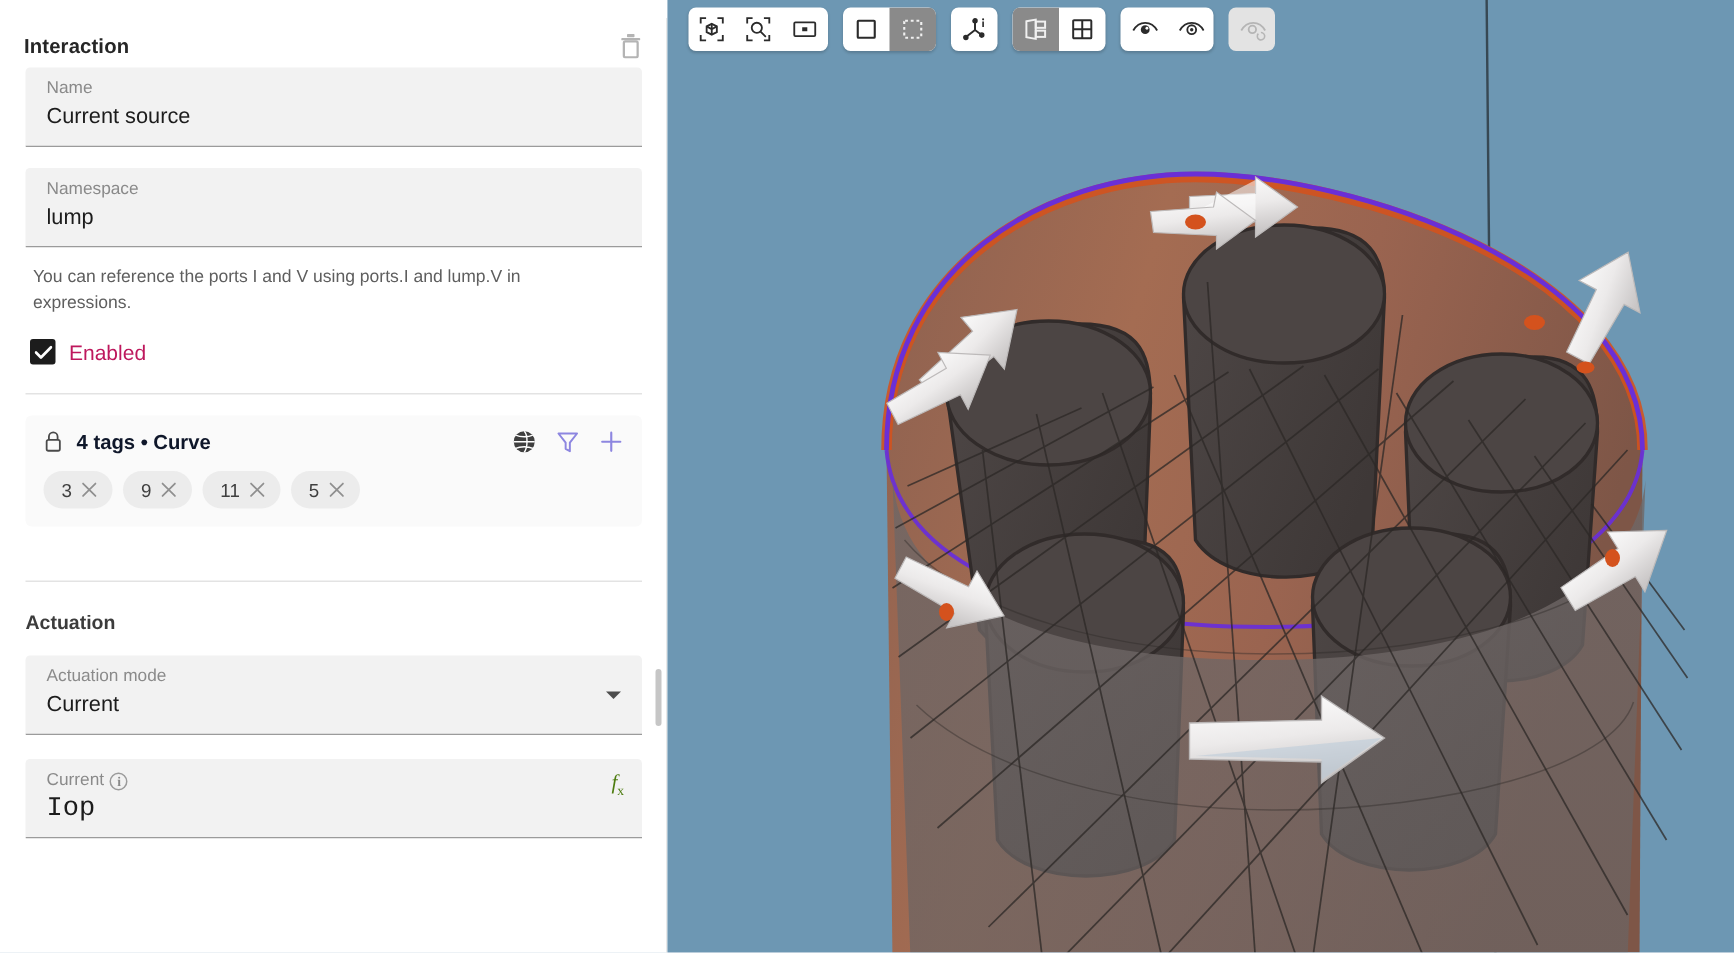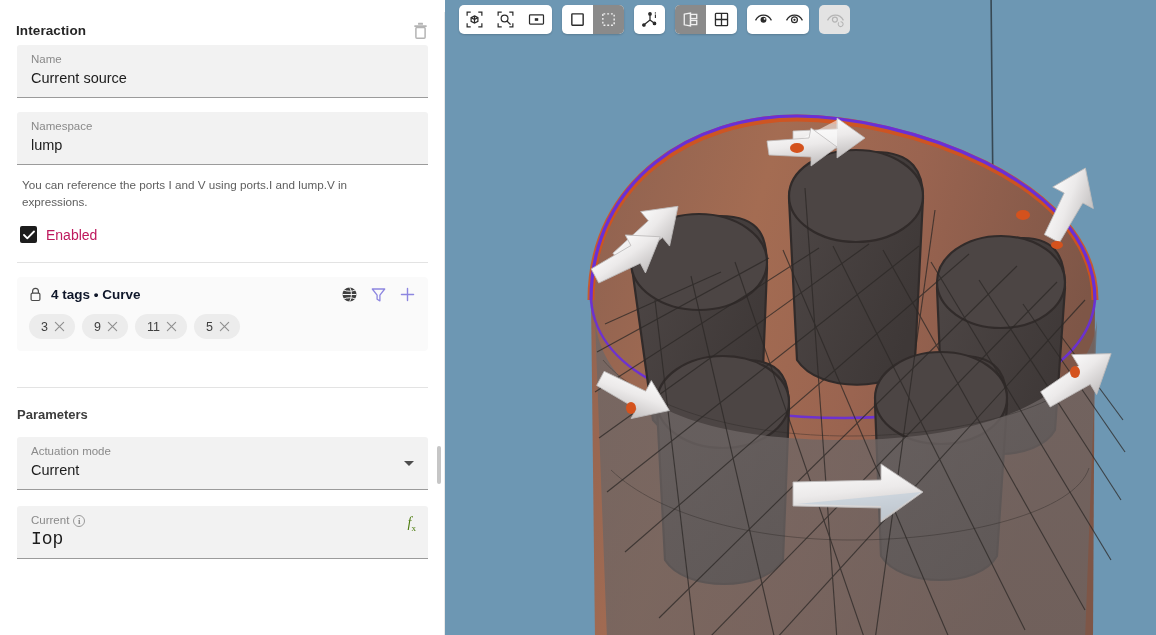--- a/index.html
+++ b/index.html
@@ -287,21 +287,21 @@
                   <path d="M1.5 1.5l9 9M10.5 1.5l-9 9" stroke="#595959" stroke-width="1.3" stroke-linecap="round"></path>
                 </svg>
             </span>
           </span>
         </div>
       </div>
 
       <div class="divider" style="margin-top:36px;"></div>
 
       <div class="section-head">
-        <span class="section-title">Parameters</span>
+        <span class="section-title">Actuation</span>
       </div>
 
       <div class="field" style="margin-top:15px;">
         <div class="field-label">Actuation mode</div>
         <div class="field-value">Current</div>
         <span class="select-arrow"></span>
       </div>
 
       <div class="field" style="margin-top:16px;">
         <div class="field-label">

